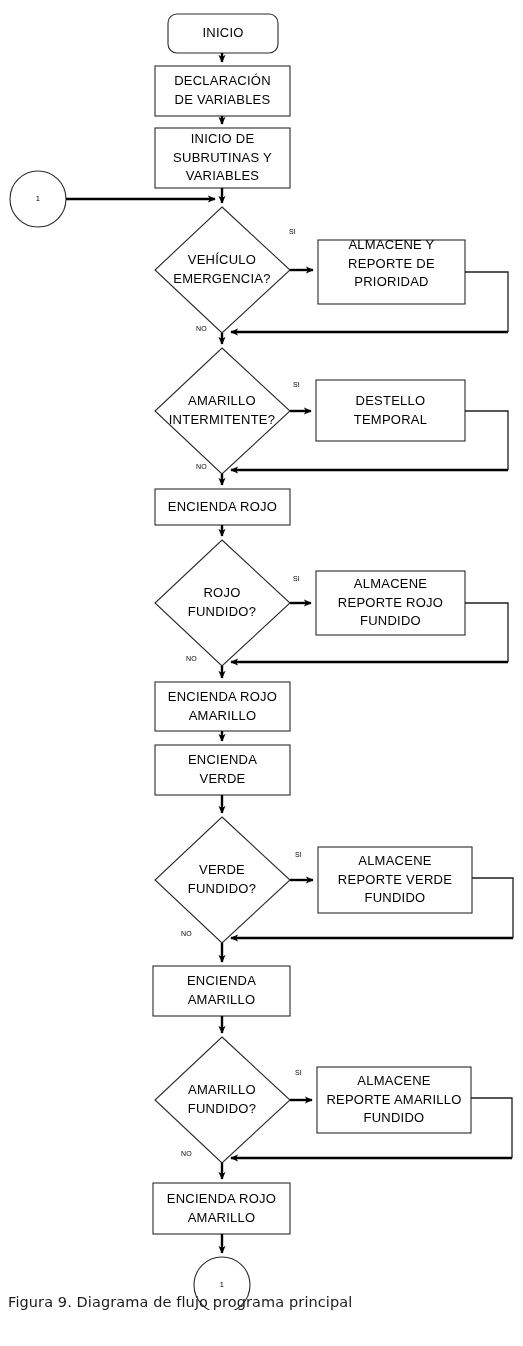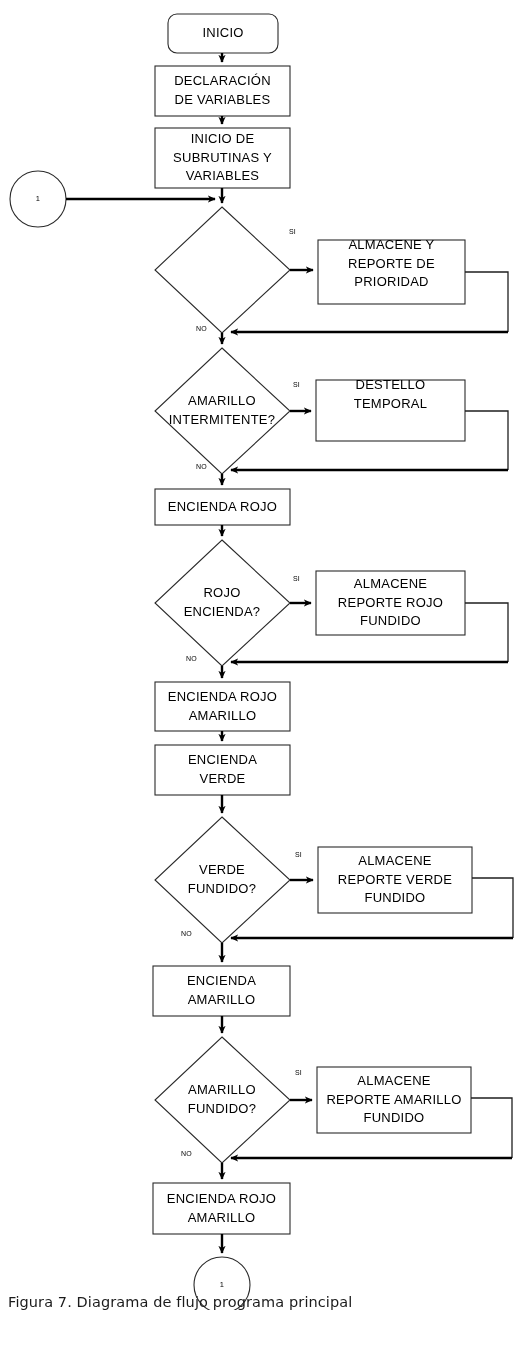--- a/index.html
+++ b/index.html
@@ -158,35 +158,37 @@
 
   <div class="node-label" style="left:155px; top:128px; width:135px; height:60px;">INICIO DE
 SUBRUTINAS Y
 VARIABLES</div>
 
   <div class="node-label" style="left:155px; top:66px; width:135px; height:50px;">DECLARACIÓN
 DE VARIABLES</div>
 
   <div class="node-label connector-label" style="left:10px; top:171px; width:56px; height:56px;">1</div>
 
+  <div class="node-label" style="left:162px; top:247px; width:120px; height:46px;">VEHÍCULO
+EMERGENCIA?</div>
 
   <div class="node-label" style="left:318px; top:232px; width:147px; height:64px;">ALMACENE Y
 REPORTE DE
 PRIORIDAD</div>
 
   <div class="node-label" style="left:160px; top:388px; width:124px; height:46px;">AMARILLO
 INTERMITENTE?</div>
 
-  <div class="node-label" style="left:316px; top:364px; width:149px; height:61px;">DESTELLO
+  <div class="node-label" style="left:316px; top:380px; width:149px; height:61px;">DESTELLO
 TEMPORAL</div>
 
   <div class="node-label" style="left:155px; top:489px; width:135px; height:36px;">ENCIENDA ROJO</div>
 
   <div class="node-label" style="left:162px; top:580px; width:120px; height:46px;">ROJO
-ENCIENDA?</div>
+FUNDIDO?</div>
 
   <div class="node-label" style="left:316px; top:571px; width:149px; height:64px;">ALMACENE
 REPORTE ROJO
 FUNDIDO</div>
 
   <div class="node-label" style="left:155px; top:682px; width:135px; height:49px;">ENCIENDA ROJO
 AMARILLO</div>
 
   <div class="node-label" style="left:155px; top:745px; width:135px; height:50px;">ENCIENDA
 VERDE</div>
@@ -223,13 +225,13 @@
   <div class="edge-label" style="left:186px; top:655px;">NO</div>
 
   <div class="edge-label" style="left:295px; top:851px;">SI</div>
   <div class="edge-label" style="left:181px; top:930px;">NO</div>
 
   <div class="edge-label" style="left:295px; top:1069px;">SI</div>
   <div class="edge-label" style="left:181px; top:1150px;">NO</div>
 
 </div>
 
-<div id="figure-caption">Figura 7. Diagrama de flujo programa principal</div>
+<div id="figure-caption">Figura 9. Diagrama de flujo programa principal</div>
 
 </body></html>

